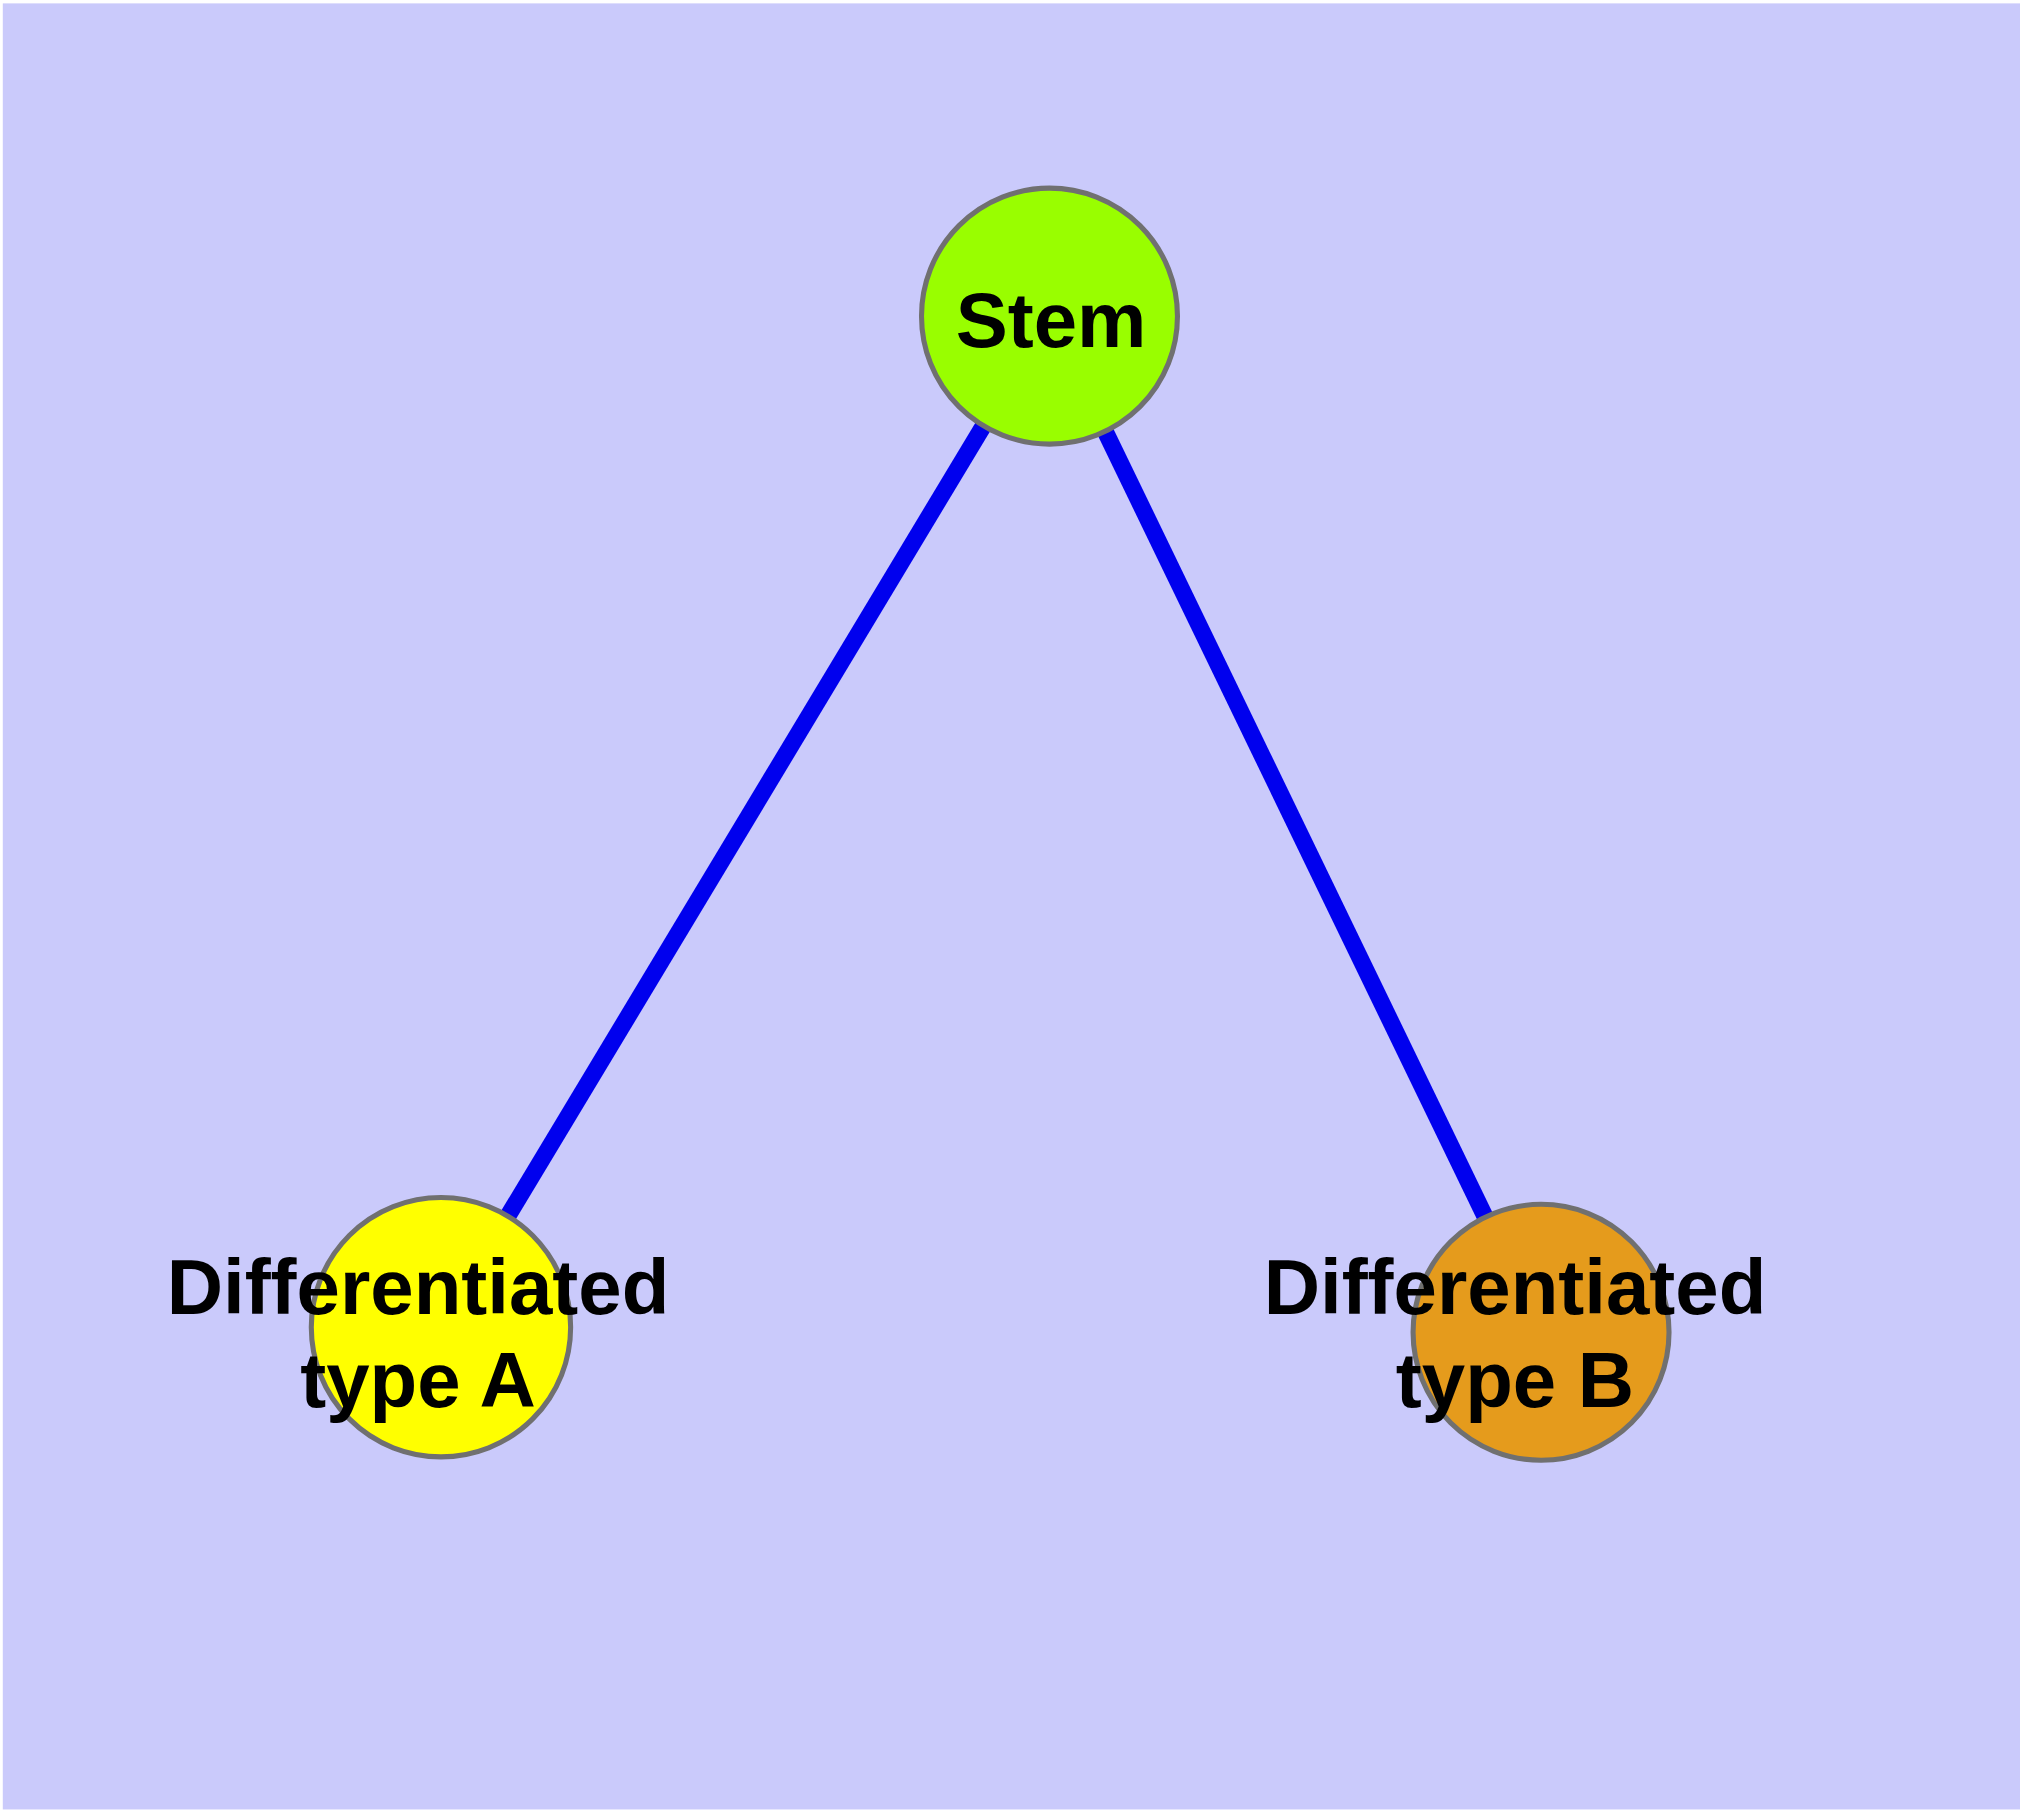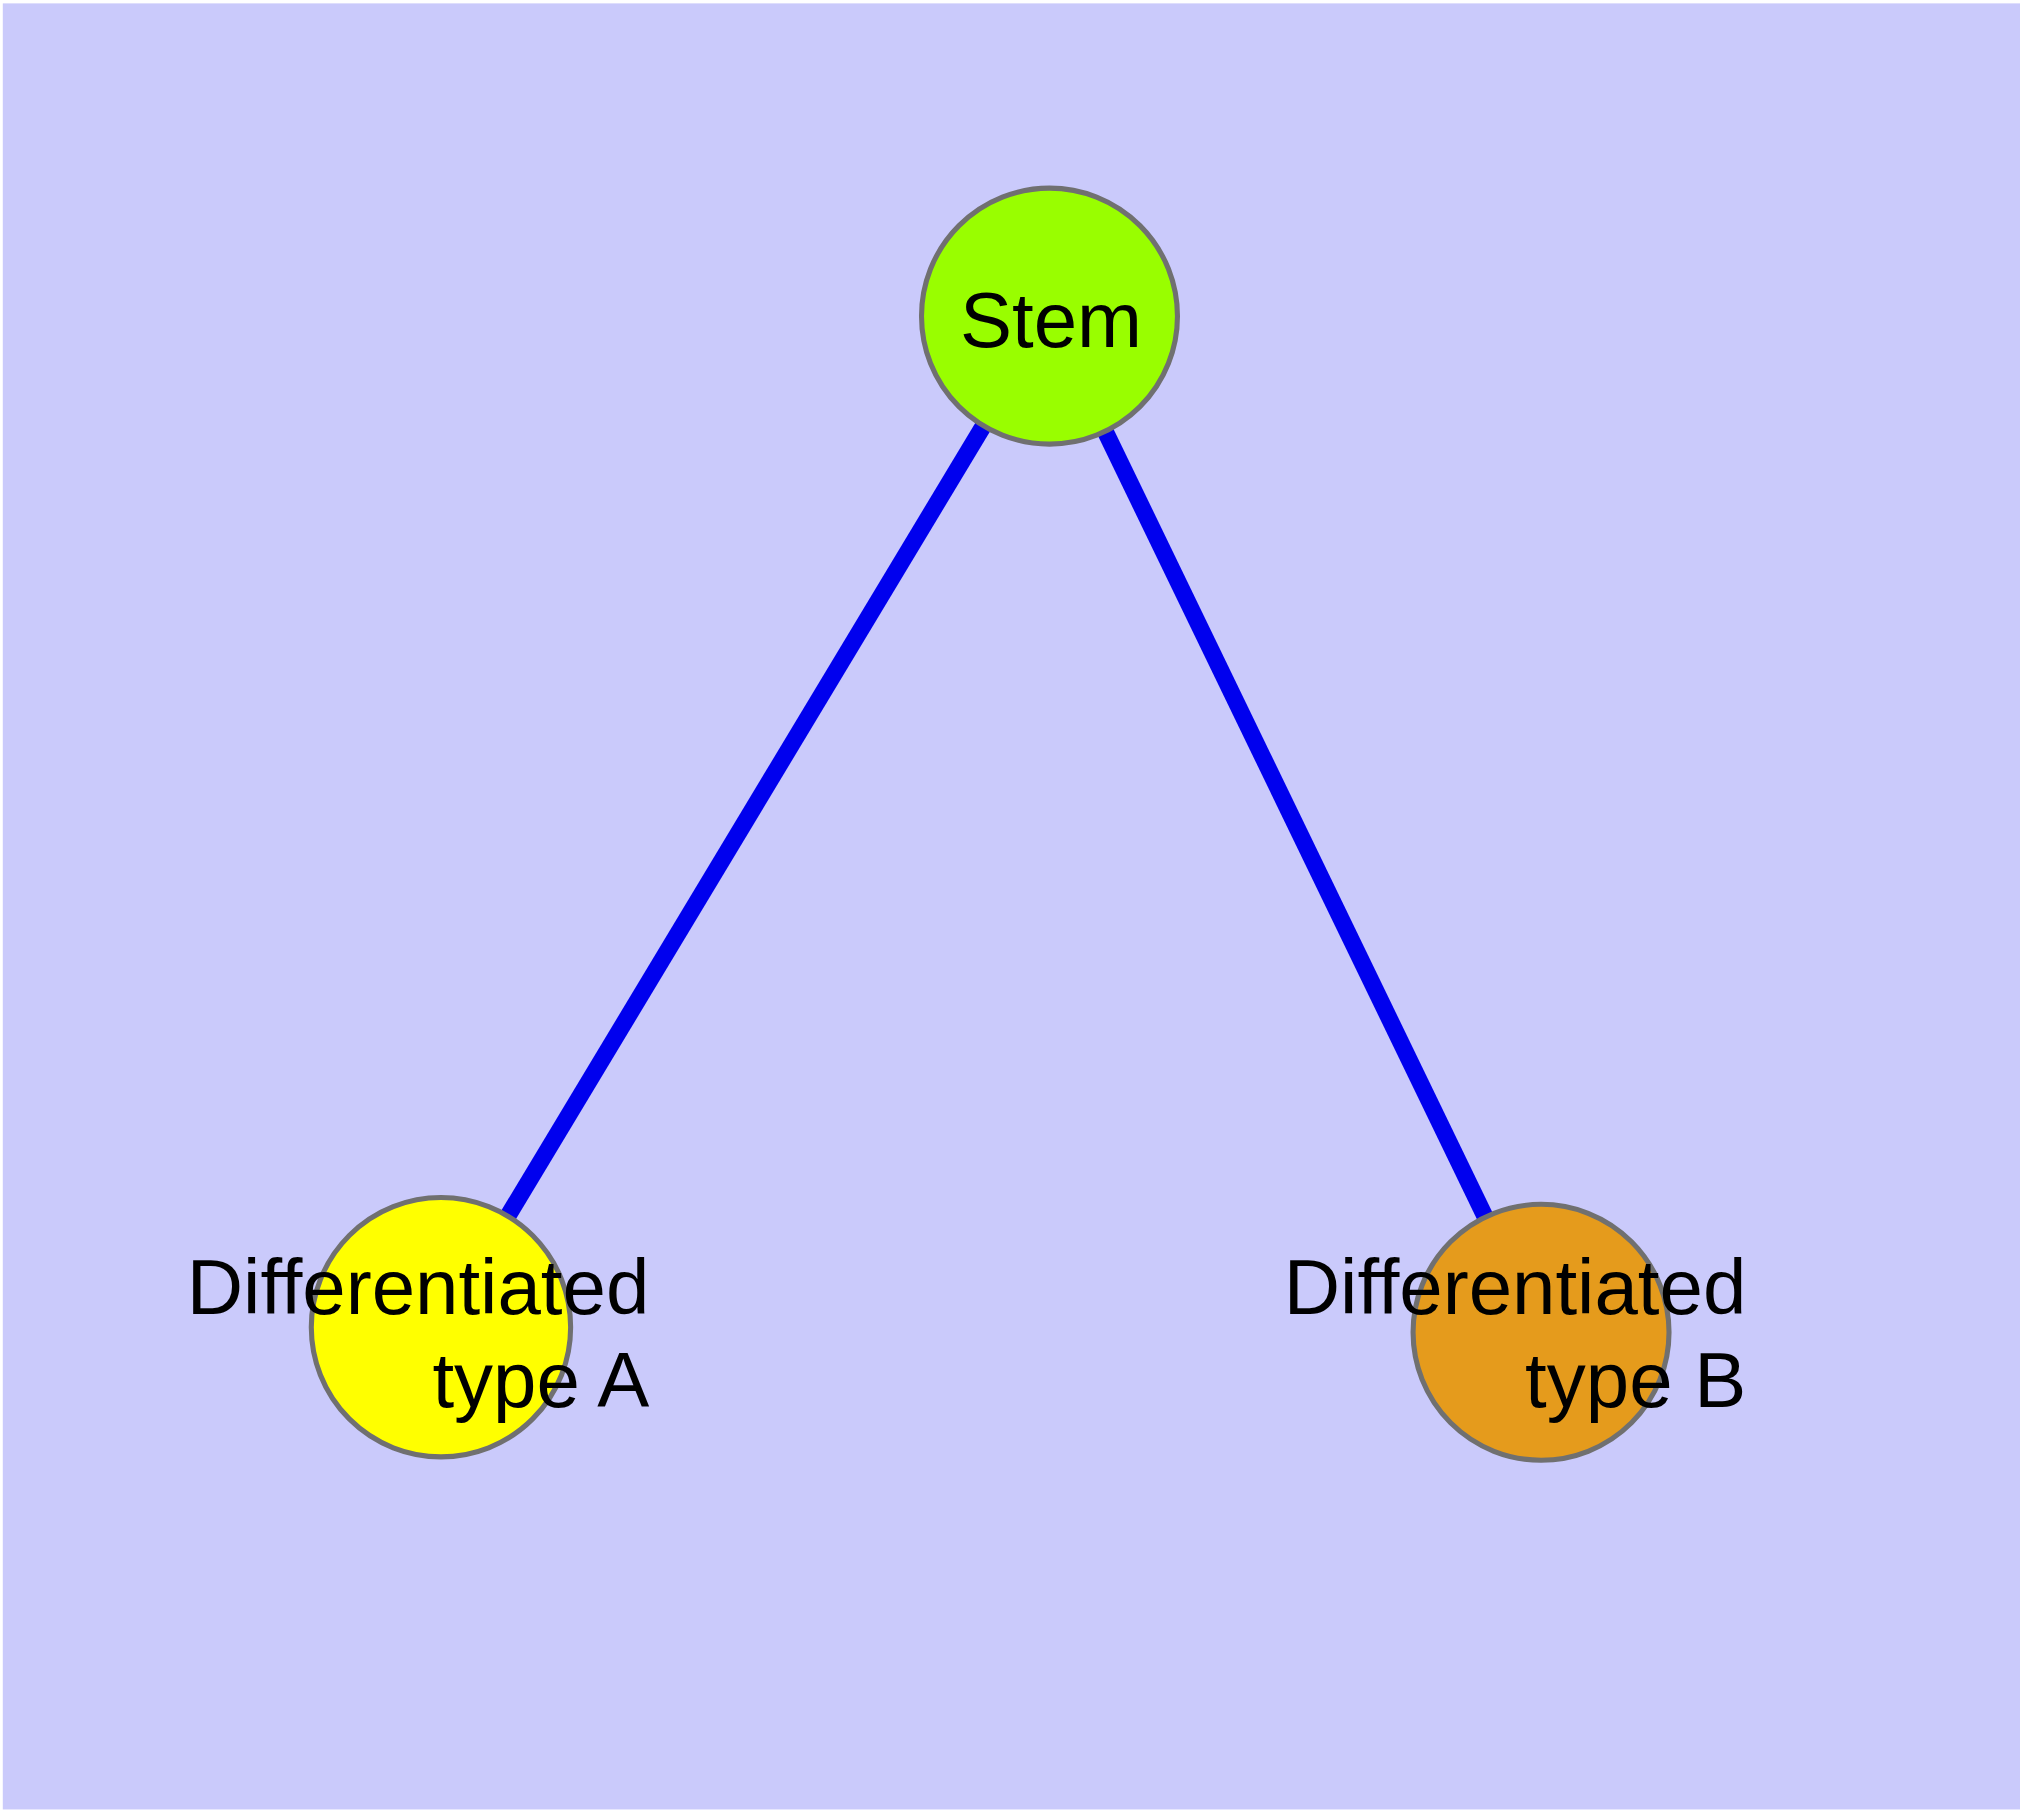--- a/index.html
+++ b/index.html
@@ -27,24 +27,24 @@
     position: absolute;
     left: 0;
     top: 0;
     width: 2021px;
     height: 1812px;
     pointer-events: none;
   }
   .node-label {
     position: absolute;
     transform: translate(-50%, -50%);
-    font-weight: 400;
+    font-weight: 700;
     font-size: 78px;
     line-height: 93px;
-    text-align: right;
+    text-align: center;
     white-space: pre-line;
     color: #000000;
     letter-spacing: 0px;
   }
 </style>
 </head>
 <body>
 
 <div class="page">
   <svg class="canvas" viewBox="0 0 2384 2138" xmlns="http://www.w3.org/2000/svg">

